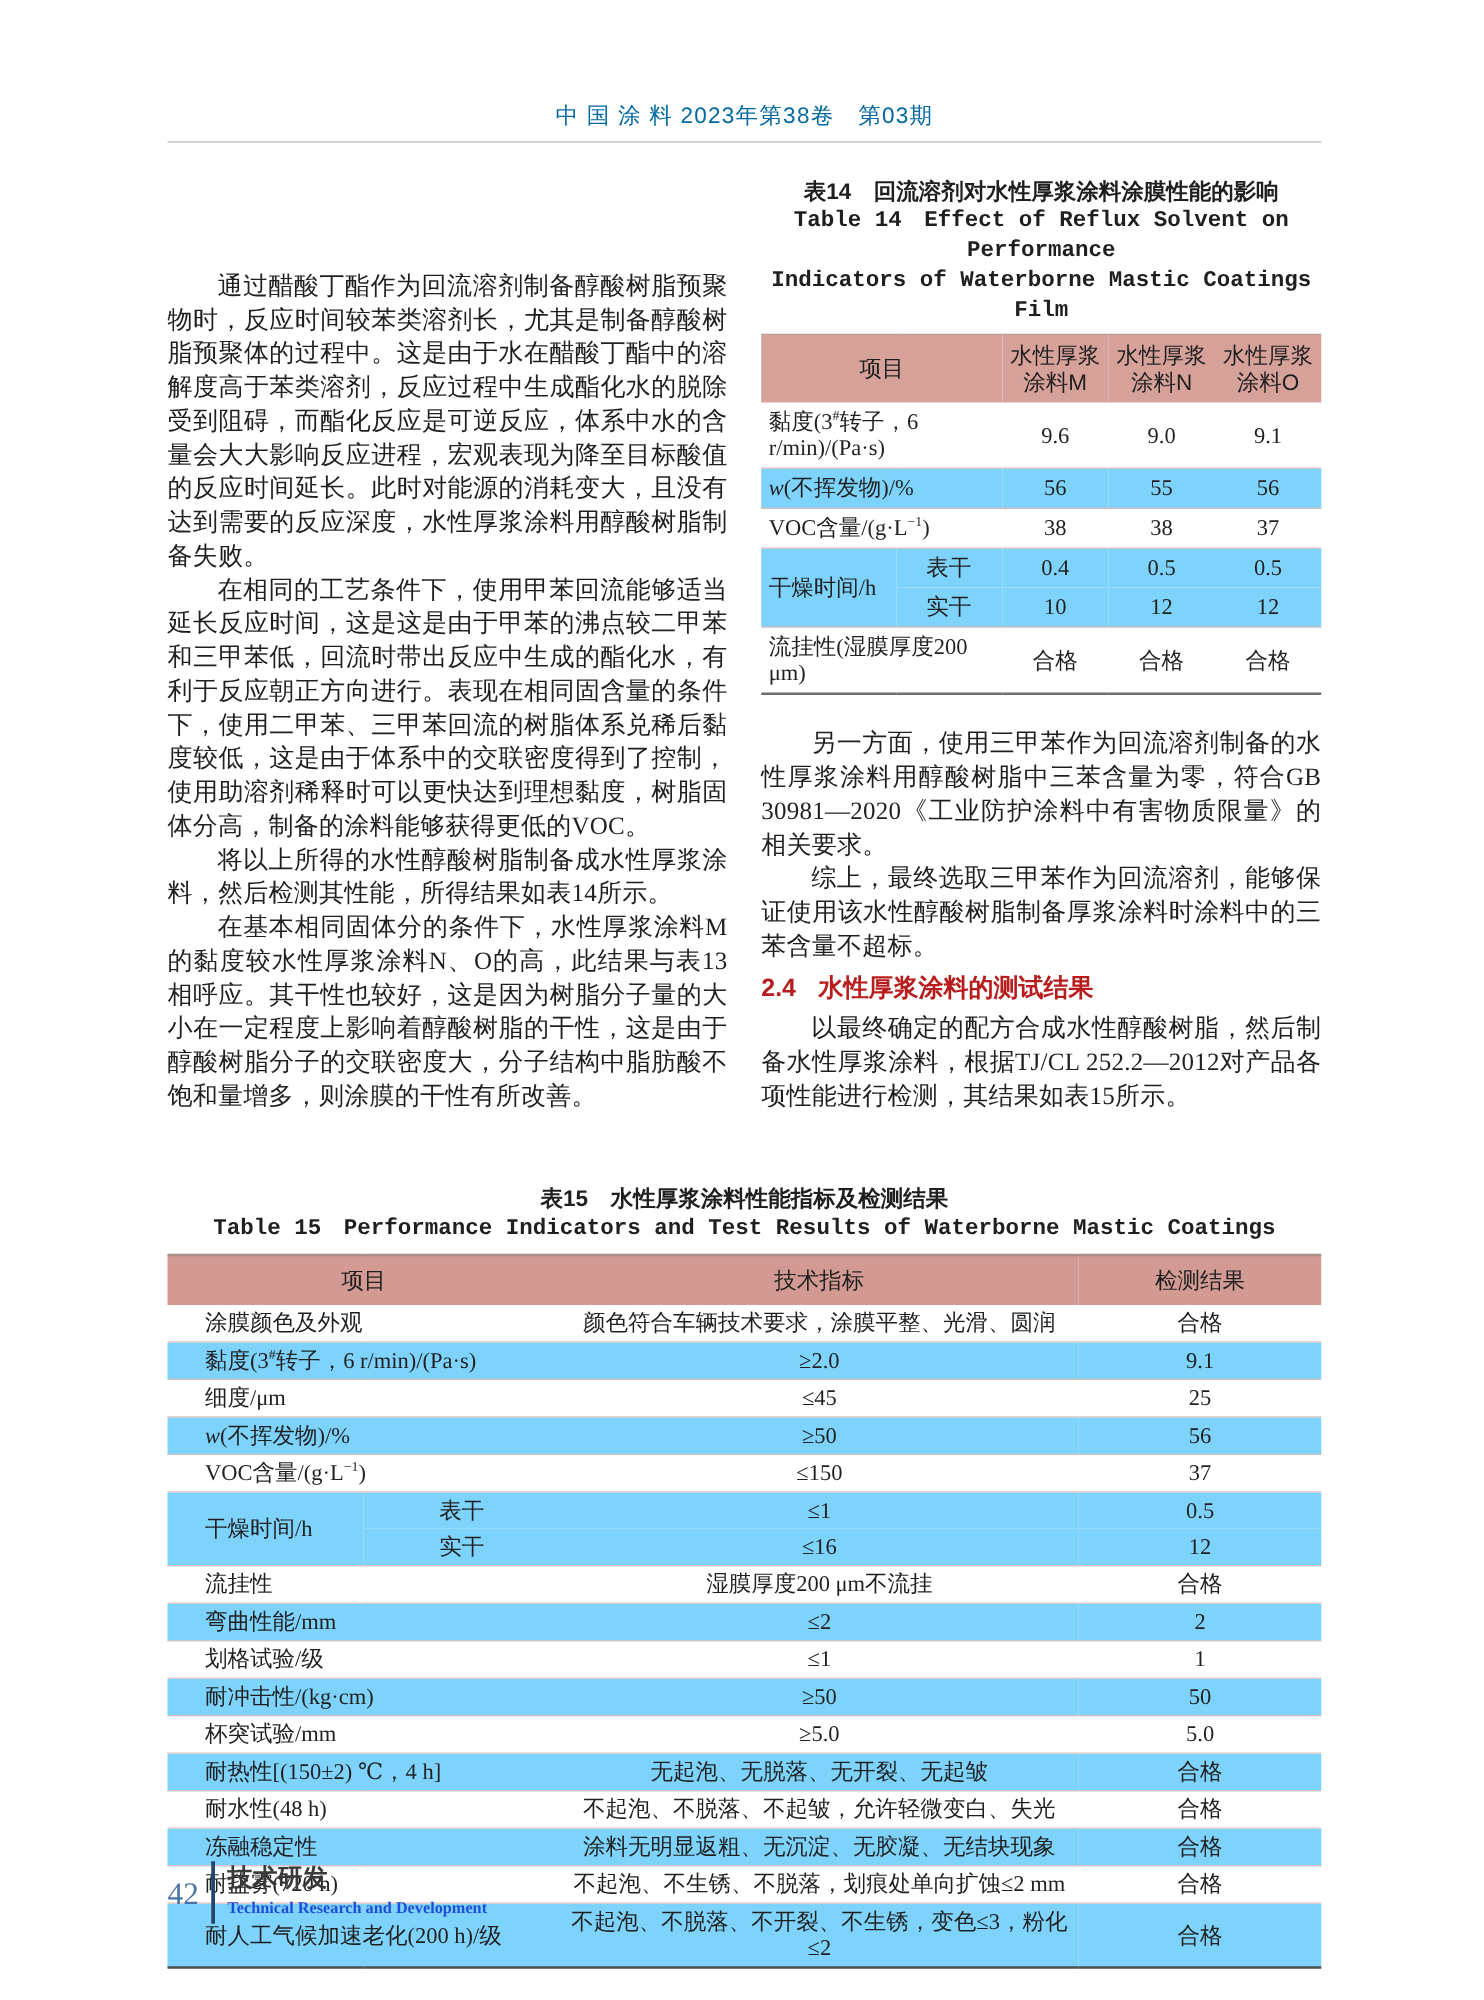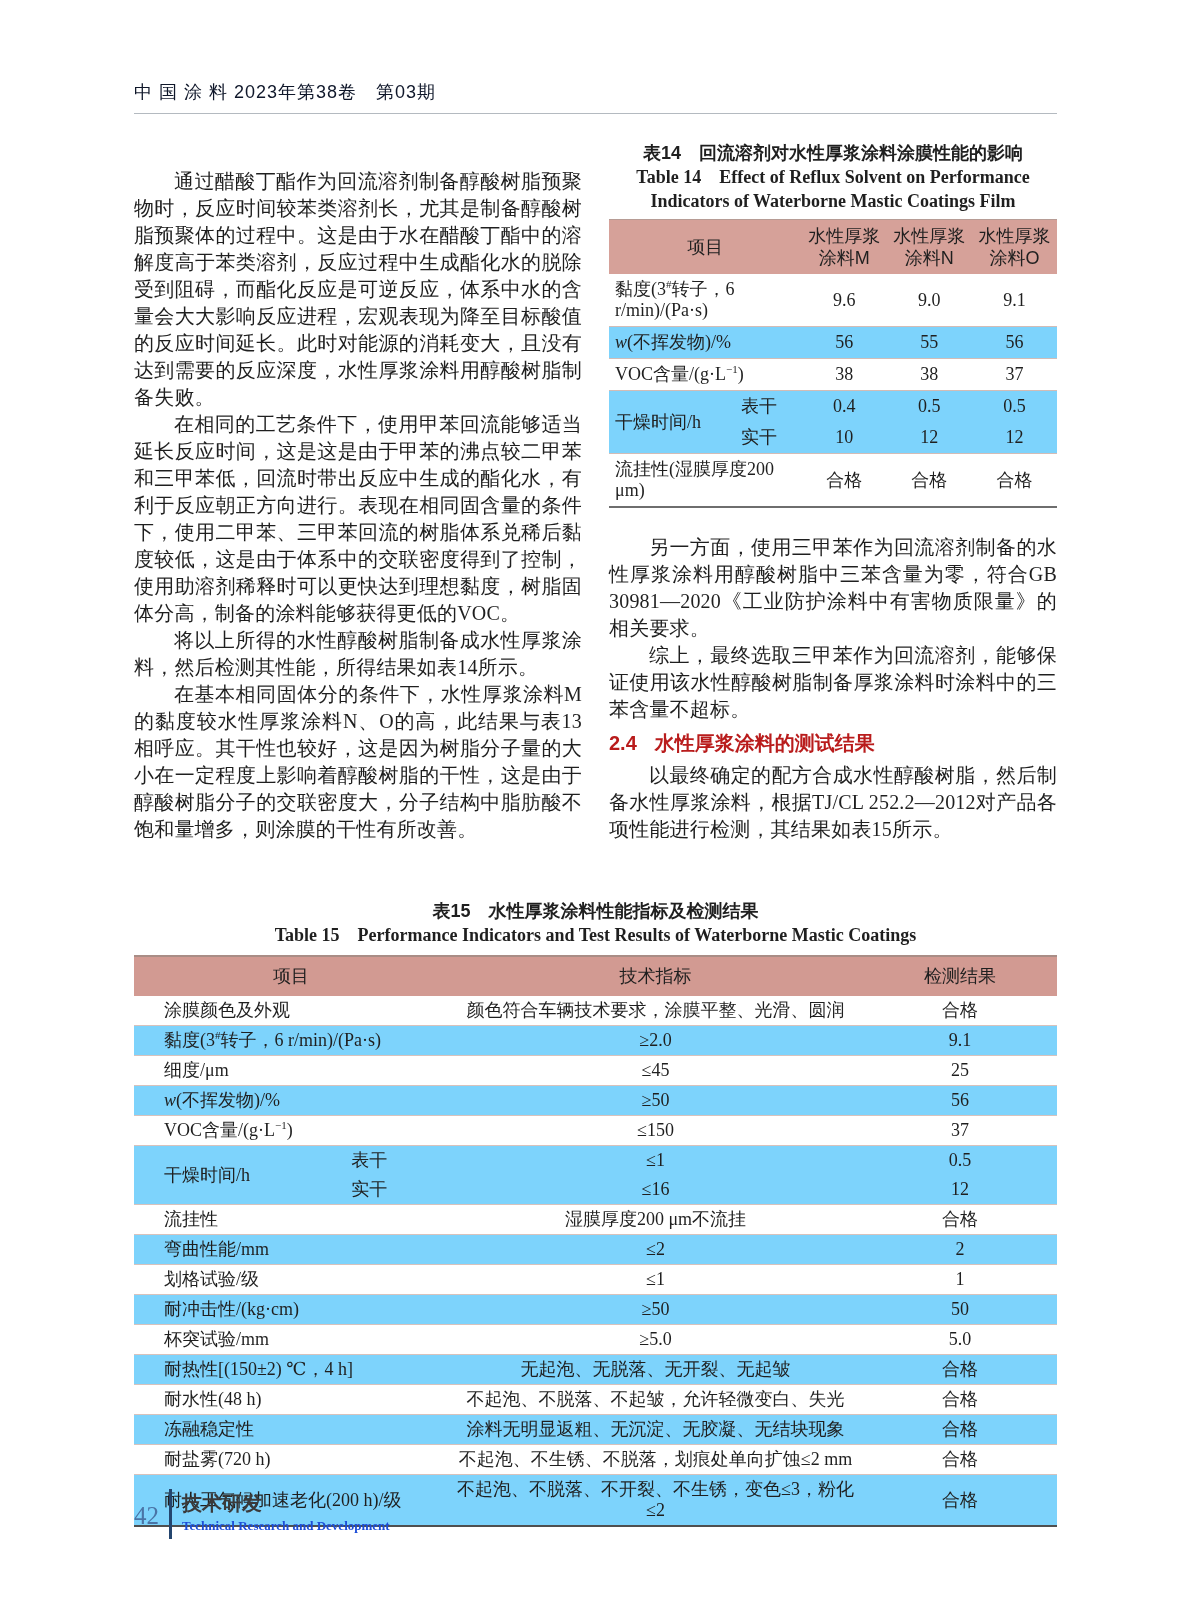--- a/index.html
+++ b/index.html
@@ -5,24 +5,24 @@
   html,body{margin:0;padding:0;background:#ffffff;}
   body{
     width:1187px;height:1600px;position:relative;overflow:hidden;
     font-family:"Liberation Serif","DejaVu Serif",serif;
     color:#1f1f1f;
   }
   .page{padding:80px 130px 0 134px;}
 
   
   .runhead{
-    display:flex;justify-content:flex-start;align-items:flex-end;
+    display:flex;justify-content:center;align-items:flex-end;
     border-bottom:1px solid #b4bac0;padding-bottom:9px;
     font-family:"Liberation Sans","DejaVu Sans",sans-serif;
-    color:#0f172a;font-size:18px;
+    color:#0369a1;font-size:18px;
   }
   .runhead .jname{letter-spacing:7px;}
   .runhead .issue{letter-spacing:1px;}
 
   
   .cols{display:flex;gap:27px;margin-top:27px;min-height:688px;align-items:flex-end;}
   .col{width:448px;}
   .col p{
     margin:0;font-size:20px;line-height:27px;text-align:justify;
     text-indent:2em;letter-spacing:.2px;
@@ -33,21 +33,21 @@
   }
   .sec-head .num{margin-right:18px;}
 
   
   table{width:100%;border-collapse:collapse;table-layout:fixed;}
   .t-title-zh{
     text-align:center;font-family:"Liberation Sans","DejaVu Sans",sans-serif;
     font-weight:bold;font-size:18px;line-height:24px;white-space:pre-wrap;
   }
   .t-title-en{
-    text-align:center;font-weight:bold;font-size:18px;line-height:24px;white-space:pre-wrap;
+    text-align:center;font-weight:bold;font-size:18px;line-height:24px;white-space:pre-wrap;font-family:Liberation Mono, monospace;
   }
   thead td{
     font-family:"Liberation Sans","DejaVu Sans",sans-serif;
     text-align:center;vertical-align:middle;
   }
   td{font-size:18px;line-height:21px;vertical-align:middle;}
   tr.pink td{background:#7dd3fc;}
   sup{font-size:11px;line-height:0;}
 
   

